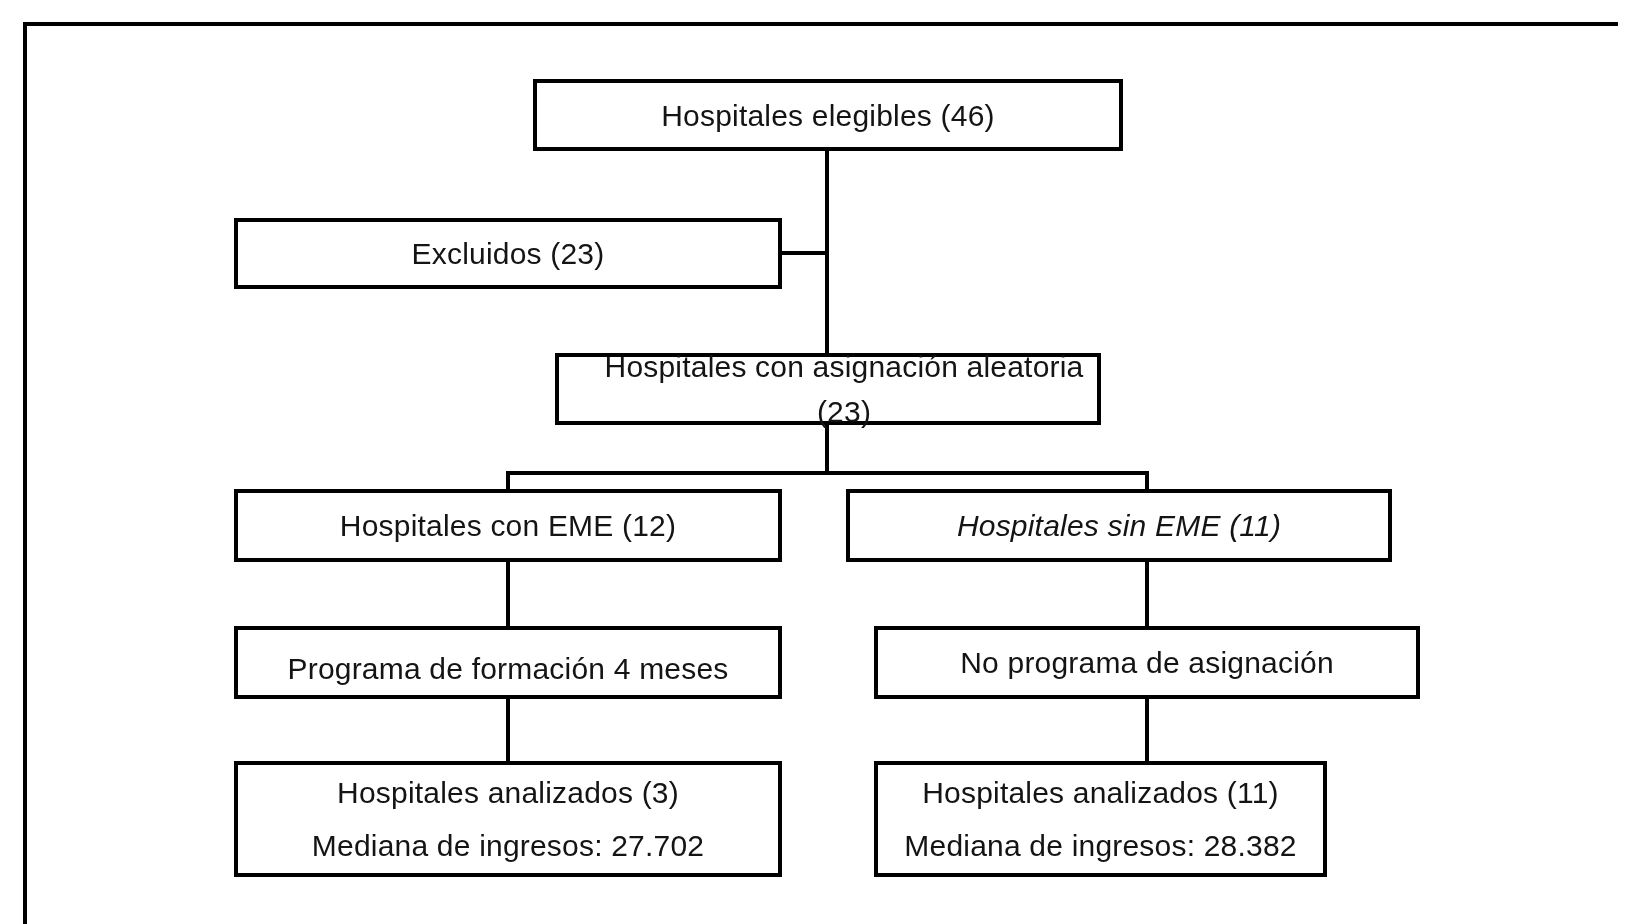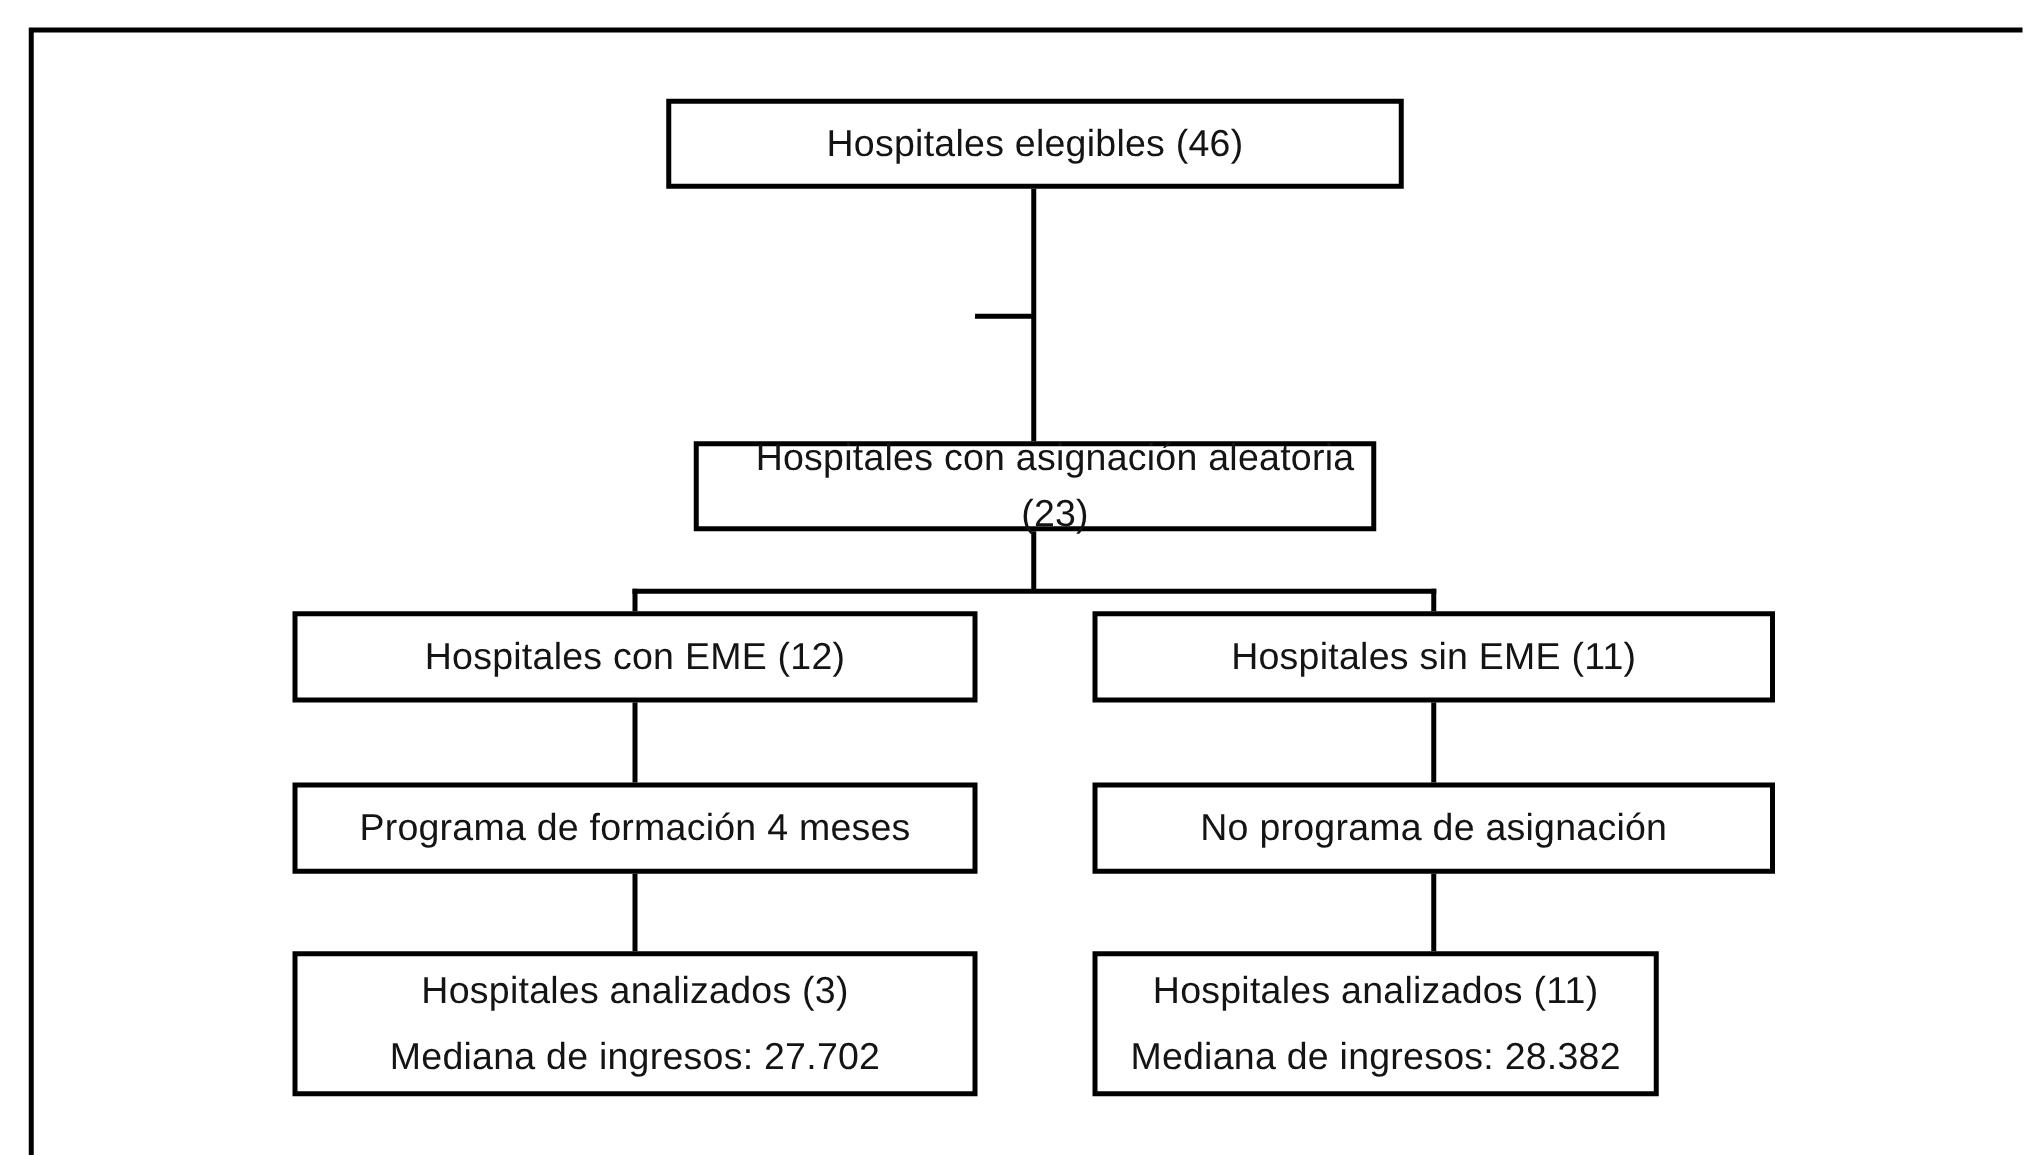--- a/index.html
+++ b/index.html
@@ -39,22 +39,22 @@
   }
   .connector {
     position: absolute;
     background: #000000;
   }
   
   .n-eligible   { left: 517px; top:  63px; width: 590px; height: 72px; }
   .n-excluded   { left: 218px; top: 202px; width: 548px; height: 71px; }
   .n-randomized { left: 539px; top: 337px; width: 546px; height: 72px; padding-left: 32px; }
   .n-with-eme   { left: 218px; top: 473px; width: 548px; height: 73px; }
-  .n-without-eme{ left: 858px; top: 473px; width: 546px; height: 73px; }
-  .n-program    { left: 218px; top: 610px; width: 548px; height: 73px; }
+  .n-without-eme{ left: 830px; top: 473px; width: 546px; height: 73px; font-style: italic; }
+  .n-program    { left: 218px; top: 610px; width: 548px; height: 73px; justify-content: flex-end; }
   .n-no-program { left: 858px; top: 610px; width: 546px; height: 73px; }
   .n-analyzed-l { left: 218px; top: 745px; width: 548px; height: 116px; }
   .n-analyzed-r { left: 858px; top: 745px; width: 453px; height: 116px; }
   
   .c-top-v      { left: 809px; top: 133px; width: 4px;  height: 206px; }
   .c-excl-h     { left: 764px; top: 235px; width: 47px; height: 4px; }
   .c-mid-v      { left: 809px; top: 407px; width: 4px;  height: 50px; }
   .c-split-h    { left: 490px; top: 455px; width: 643px; height: 4px; }
   .c-stub-left  { left: 490px; top: 455px; width: 4px;  height: 20px; }
   .c-stub-right { left: 1129px; top: 455px; width: 4px; height: 20px; }
@@ -77,20 +77,23 @@
   <div class="connector c-stub-right"></div>
   <div class="connector c-left-1"></div>
   <div class="connector c-left-2"></div>
   <div class="connector c-right-1"></div>
   <div class="connector c-right-2"></div>
 
   <div class="node n-eligible">
     <span>Hospitales elegibles (46)</span>
   </div>
 
+  <div class="node n-excluded">
+    <span>Excluidos (23)</span>
+  </div>
 
   <div class="node n-randomized">
     <span>Hospitales con asignación aleatoria (23)</span>
   </div>
 
   <div class="node n-with-eme">
     <span>Hospitales con EME (12)</span>
   </div>
 
   <div class="node n-without-eme">

